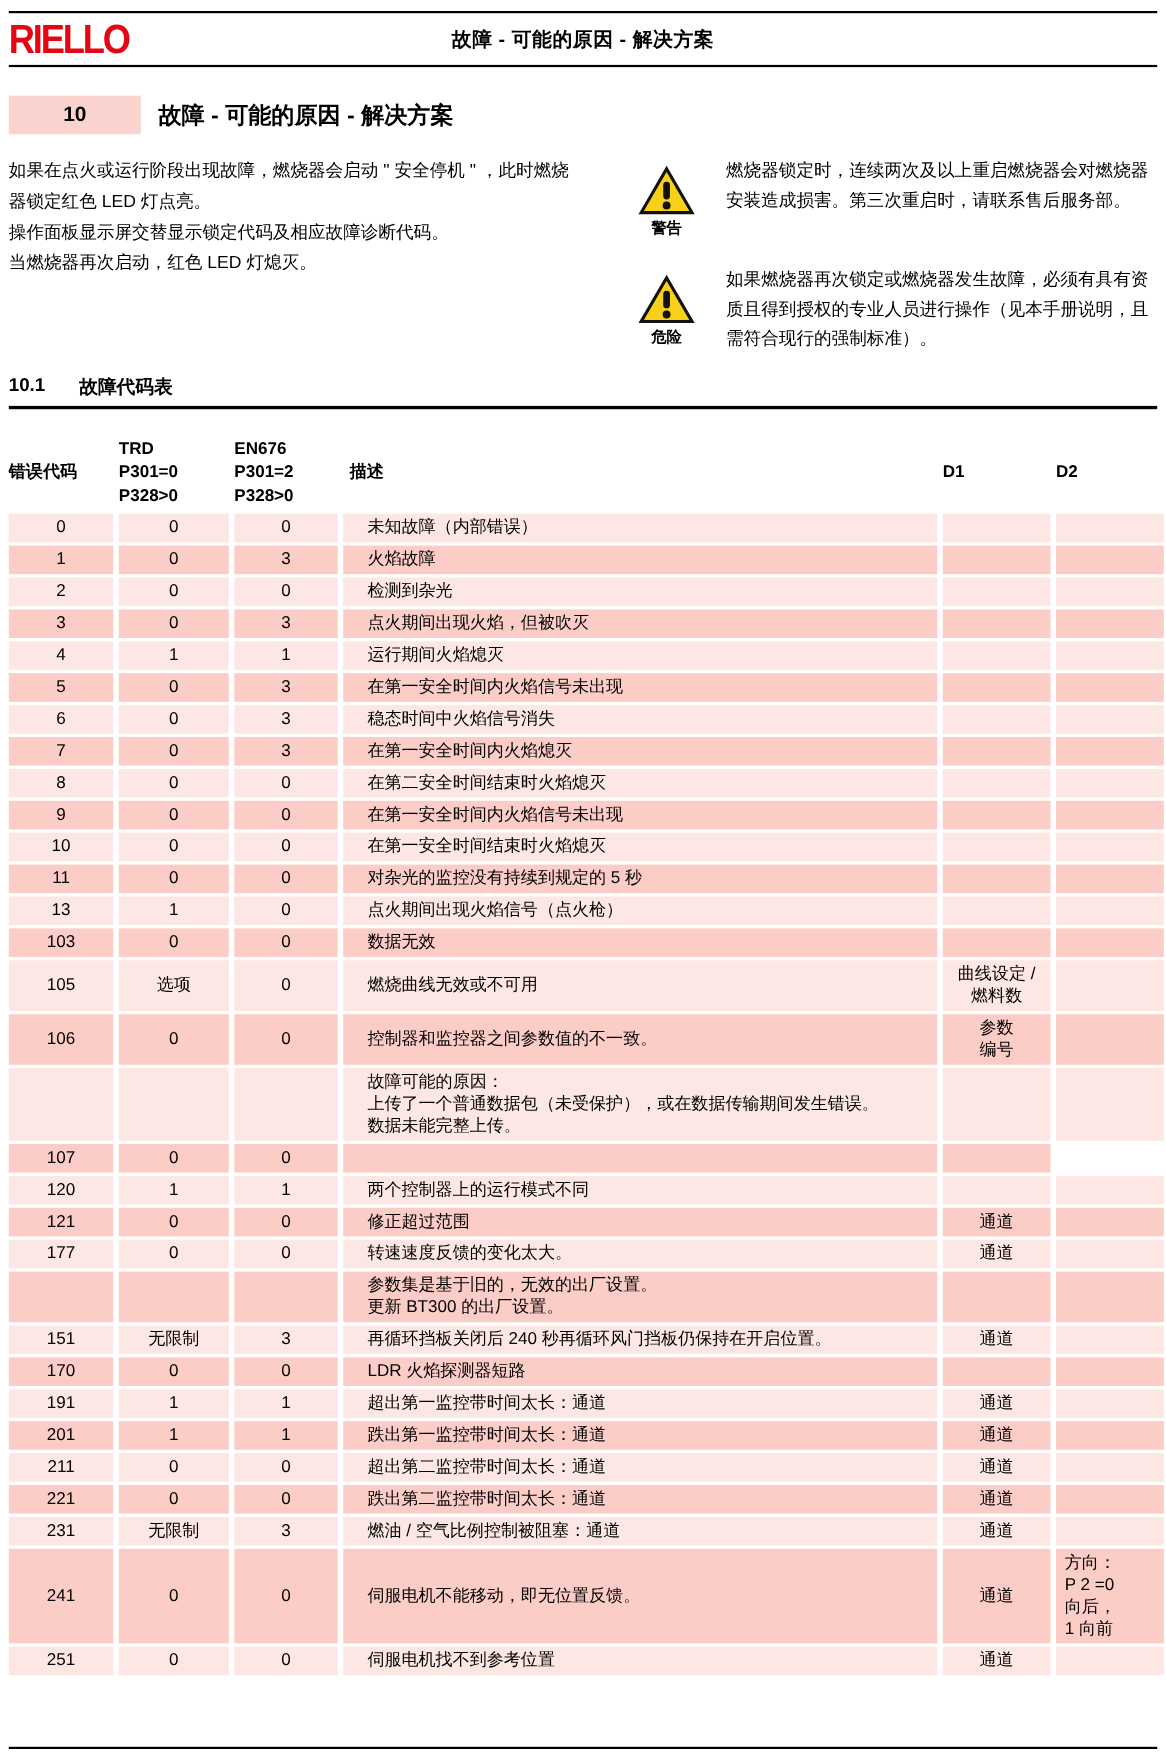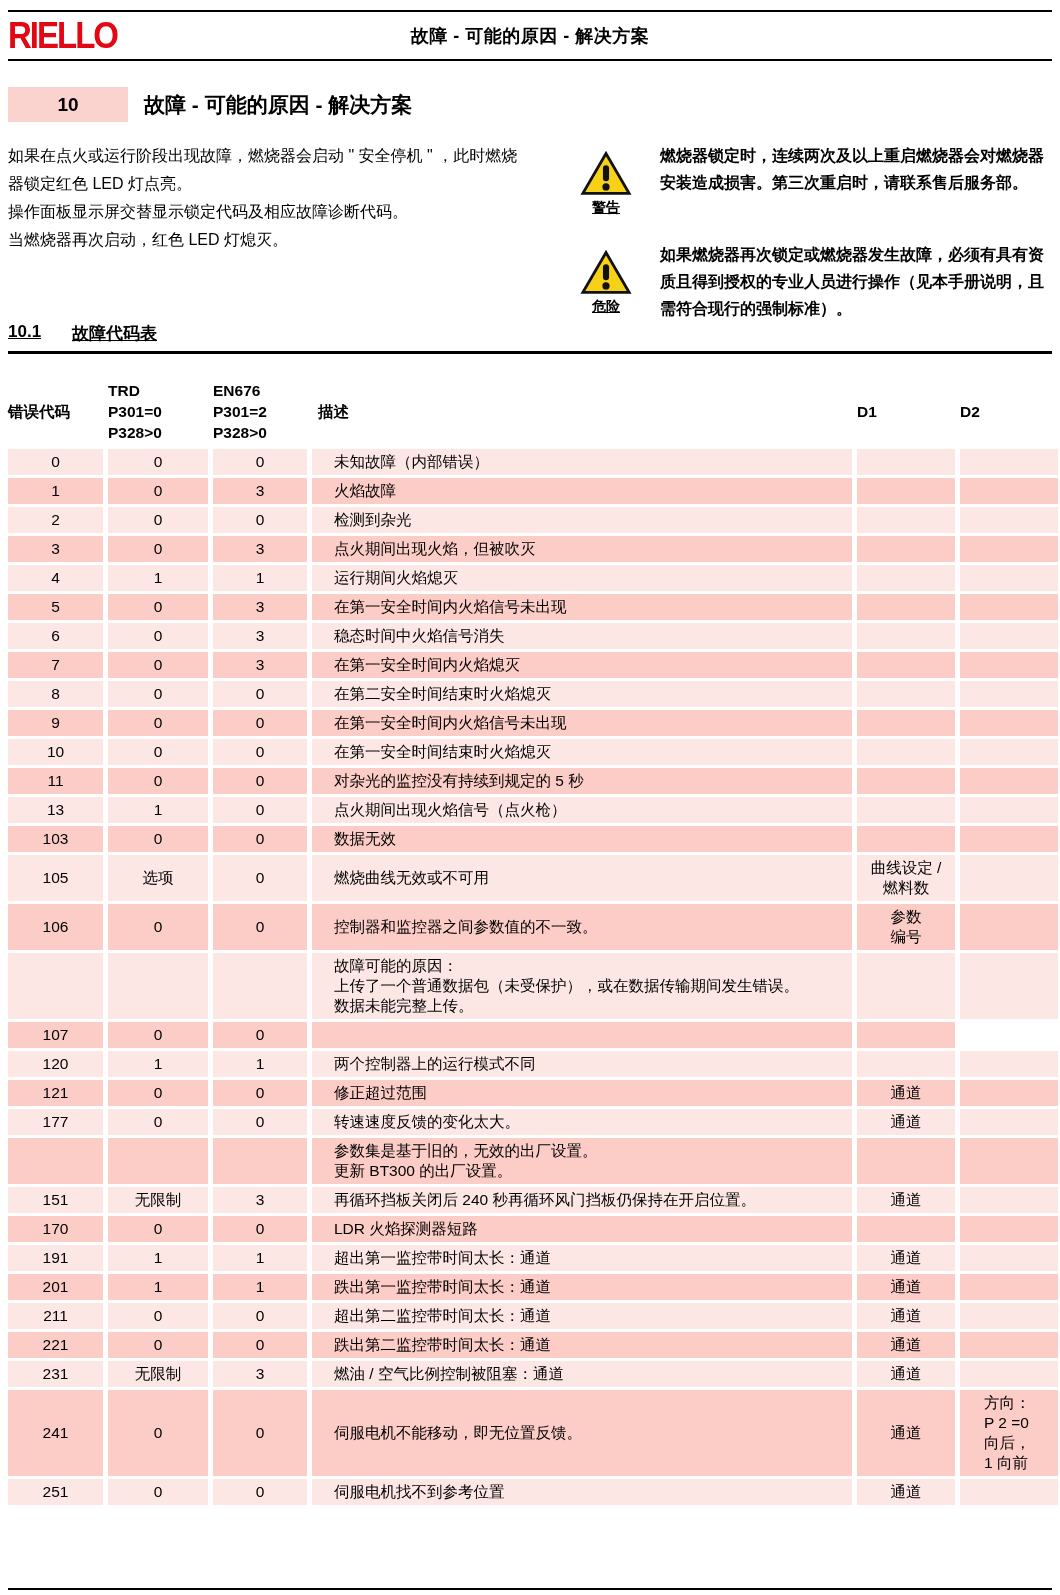--- a/index.html
+++ b/index.html
@@ -34,45 +34,45 @@
   .sec-title { margin-left:16px; font-size:21px; font-weight:bold; }
 
   
   .intro { display:flex; margin-top:20px; flex:none; }
   .intro-left { width:522px; flex:none; font-size:16px; line-height:28px; }
   .intro-left p { margin:0; }
   .intro-right { margin-left:36px; flex:1; display:flex; flex-direction:column; gap:24px; }
   .note { display:flex; }
   .note-icon { width:80px; flex:none; display:flex; flex-direction:column; align-items:center; padding-top:6px; }
   .note-icon svg { width:56px; height:50px; display:block; }
-  .note-icon-label { font-size:14px; font-weight:bold; margin-top:1px;text-decoration:underline; }
-  .note-text { margin-left:14px; font-size:16px; line-height:27px;font-weight:bold; }
+  .note-icon-label { font-size:14px; font-weight:bold; margin-top:1px; }
+  .note-text { margin-left:14px; font-size:16px; line-height:27px; }
 
   
-  .subsec { display:flex; font-size:17px; font-weight:bold; flex:none;text-decoration:underline; }
+  .subsec { display:flex; margin-top:18px; font-size:17px; font-weight:bold; flex:none; }
   .subsec-num { width:64px; flex:none; }
   .subsec-rule { margin-top:6px; }
 
   
   .tgrid { display:grid; grid-template-columns:95px 100px 94px 540px 98px 98px; column-gap:5px; }
   .thead { margin-top:26px; font-weight:bold; font-size:15.5px; line-height:21px; align-items:center; flex:none; }
   .thead .hc { text-align:left; }
   .thead .hdesc { text-align:left; padding-left:6px; }
   .rows { margin-top:6px; flex:none; }
   .trow { margin-bottom:3px; align-items:stretch; }
   .c {
     display:flex; flex-direction:column; justify-content:center;
     min-height:26px; font-size:15.5px; line-height:20px; padding:3px 0;
     box-sizing:border-box;
   }
   .trow:nth-child(odd)  .c { background:#fde7e4; }
   .trow:nth-child(even) .c { background:#fcccc7; }
   .c.code, .c.num, .c.d1 { align-items:center; text-align:center; }
   .c.desc { padding-left:22px; padding-right:4px; text-align:left; }
-  .c.d2 { padding-left:24px; text-align:left; }
+  .c.d2 { padding-left:8px; text-align:left; }
 
   .bottom-rule { margin-top:auto; margin-bottom:5px; }
 </style>
 </head>
 <body>
 
 <div class="page">
 
   <div class="rule rule-top"></div>
 

